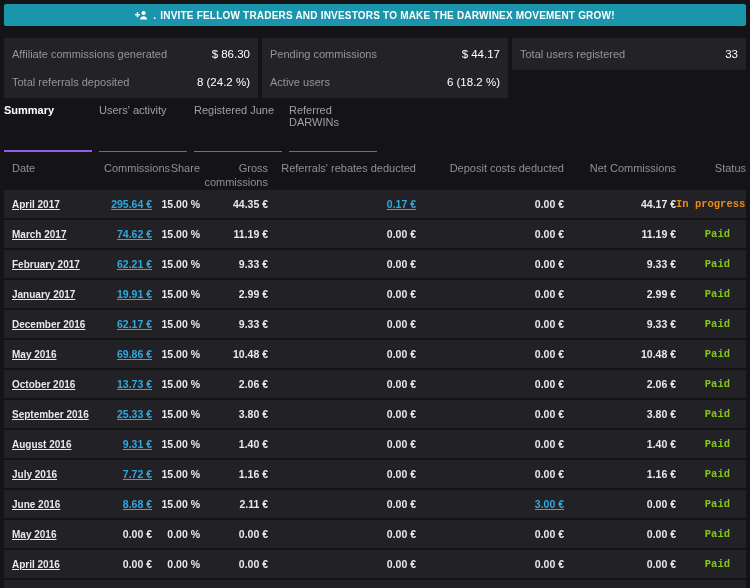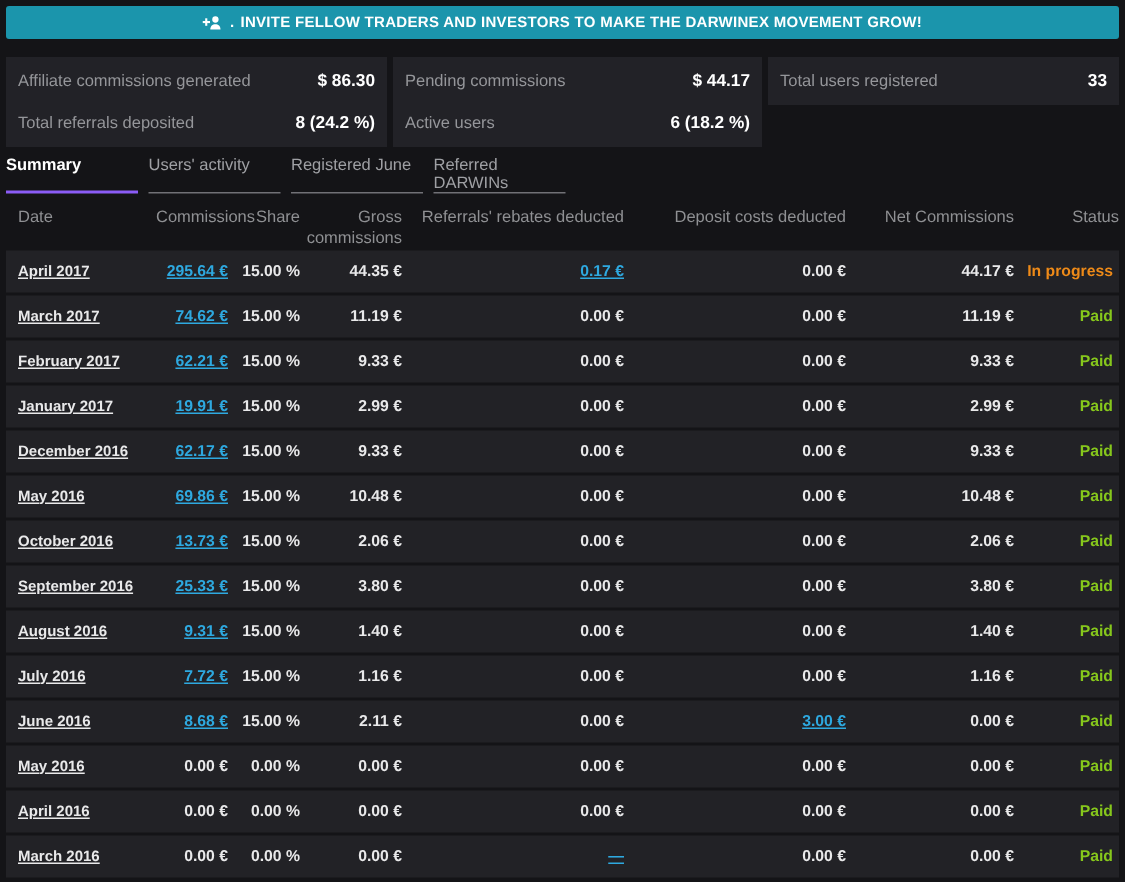--- a/index.html
+++ b/index.html
@@ -30,26 +30,26 @@
     grid-auto-rows:24px;
     gap:4px;
   }
   .stat-cell {
     background:#222227;
     display:flex; align-items:center; justify-content:space-between;
     padding:16px 8px;
   }
   .stat-cell.empty { background:transparent; }
   .stat-label { color:#95969a; font-size:11px; }
-  .stat-value { color:#ffffff; font-size:11.5px; font-weight:bold; }
+  .stat-value { color:#ffffff; font-size:11.5px; font-weight:normal; }
 
   
   .tabs { margin-top:14px; display:flex; }
   .tab {
-    width:88px; margin-right:7px; padding-bottom:0;
+    width:88px; margin-right:7px; padding-bottom:23px;
     font-size:11px; color:#9fa0a4; cursor:pointer;
     border-bottom:1px solid #717176;
   }
   .tab.active {
     color:#ffffff; font-weight:bold;
     border-bottom:2px solid #8b5cf6; padding-bottom:5px;
   }
 
   
   .grid-cols {
@@ -61,21 +61,21 @@
     color:#8f9093; font-size:11px; line-height:1.25;
   }
   .thead .hcell { text-align:right; padding-top:4px; }
   .thead .hcell.first { text-align:left; padding-left:8px; }
   .trow {
     height:28px; margin-bottom:2px; background:#222226;
     align-items:center;
   }
   .cell { font-size:10.5px; font-weight:bold; color:#e9e9ea; text-align:right; white-space:nowrap; }
   .cell.date { text-align:left; padding-left:8px; font-size:10px;text-decoration:underline; }
-  .cell.status { padding-right:4px; }
+  .cell.status { padding-right:16px;font-family:Liberation Mono, monospace; }
   .c-cyan { color:#2ea9e0;text-decoration:underline; }
   .c-orange { color:#ee8a18; }
   .c-green { color:#86c71c; }
 </style>
 </head>
 <body>
 
 <div class="page">
 
   <div class="banner">

